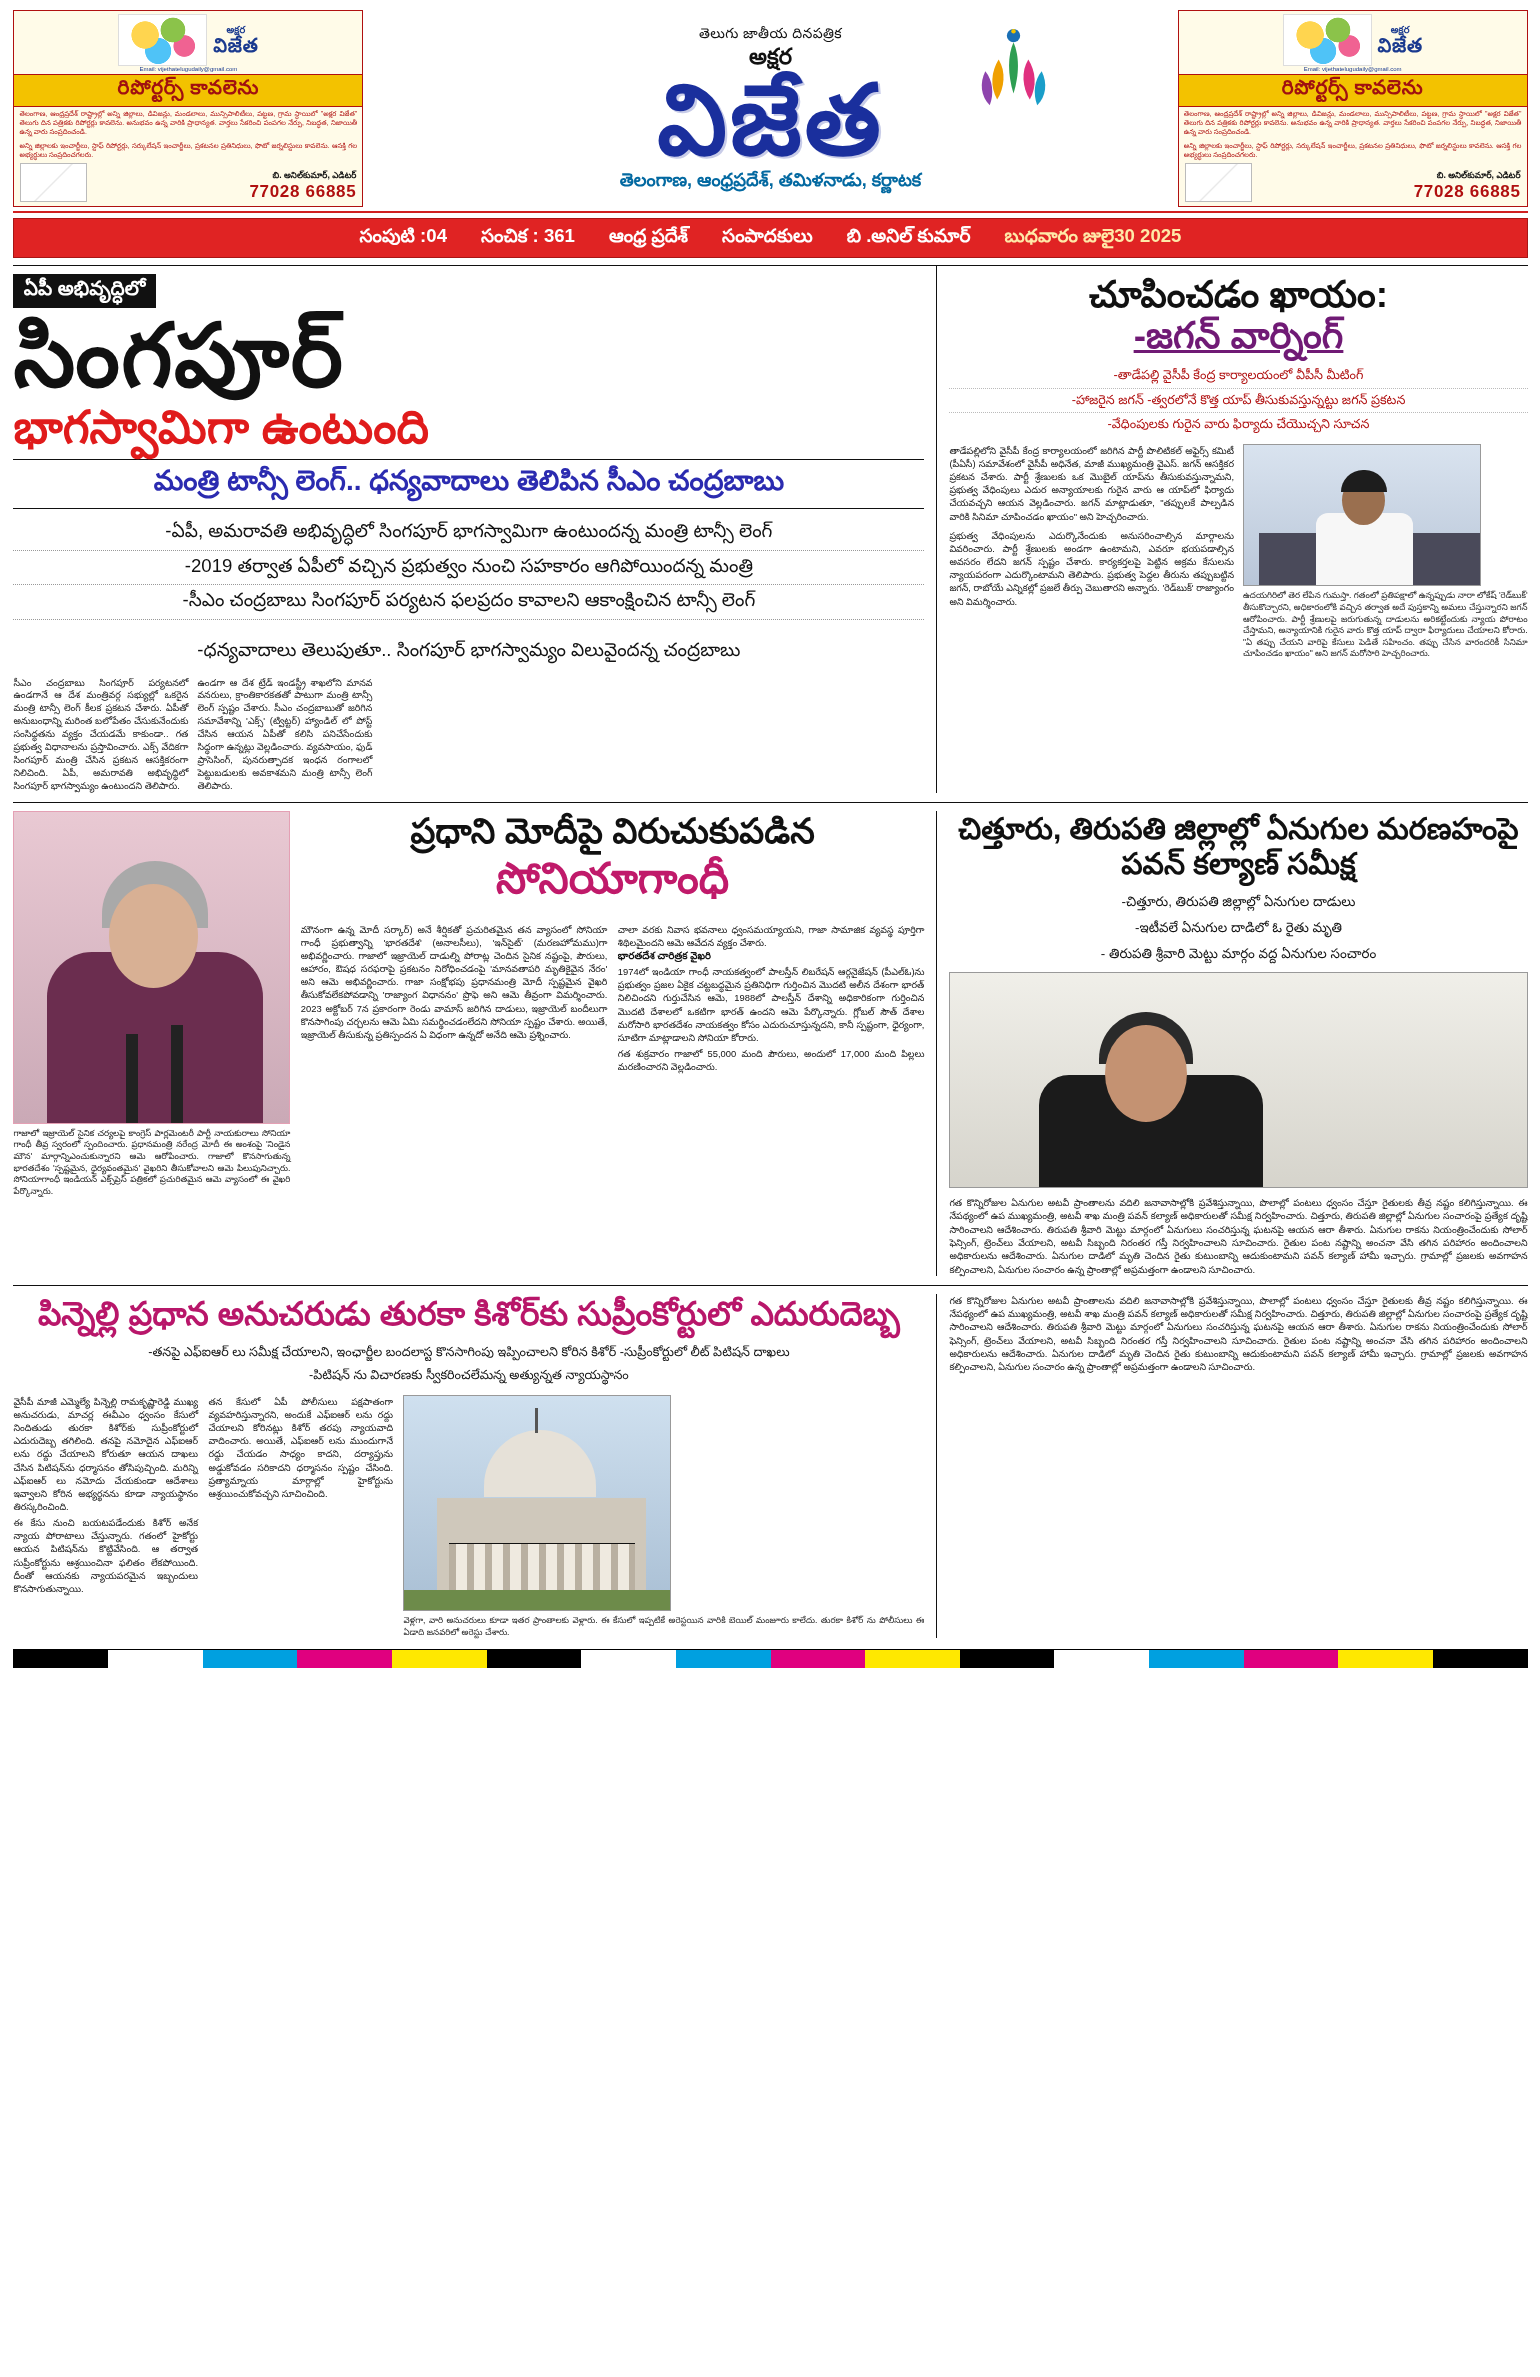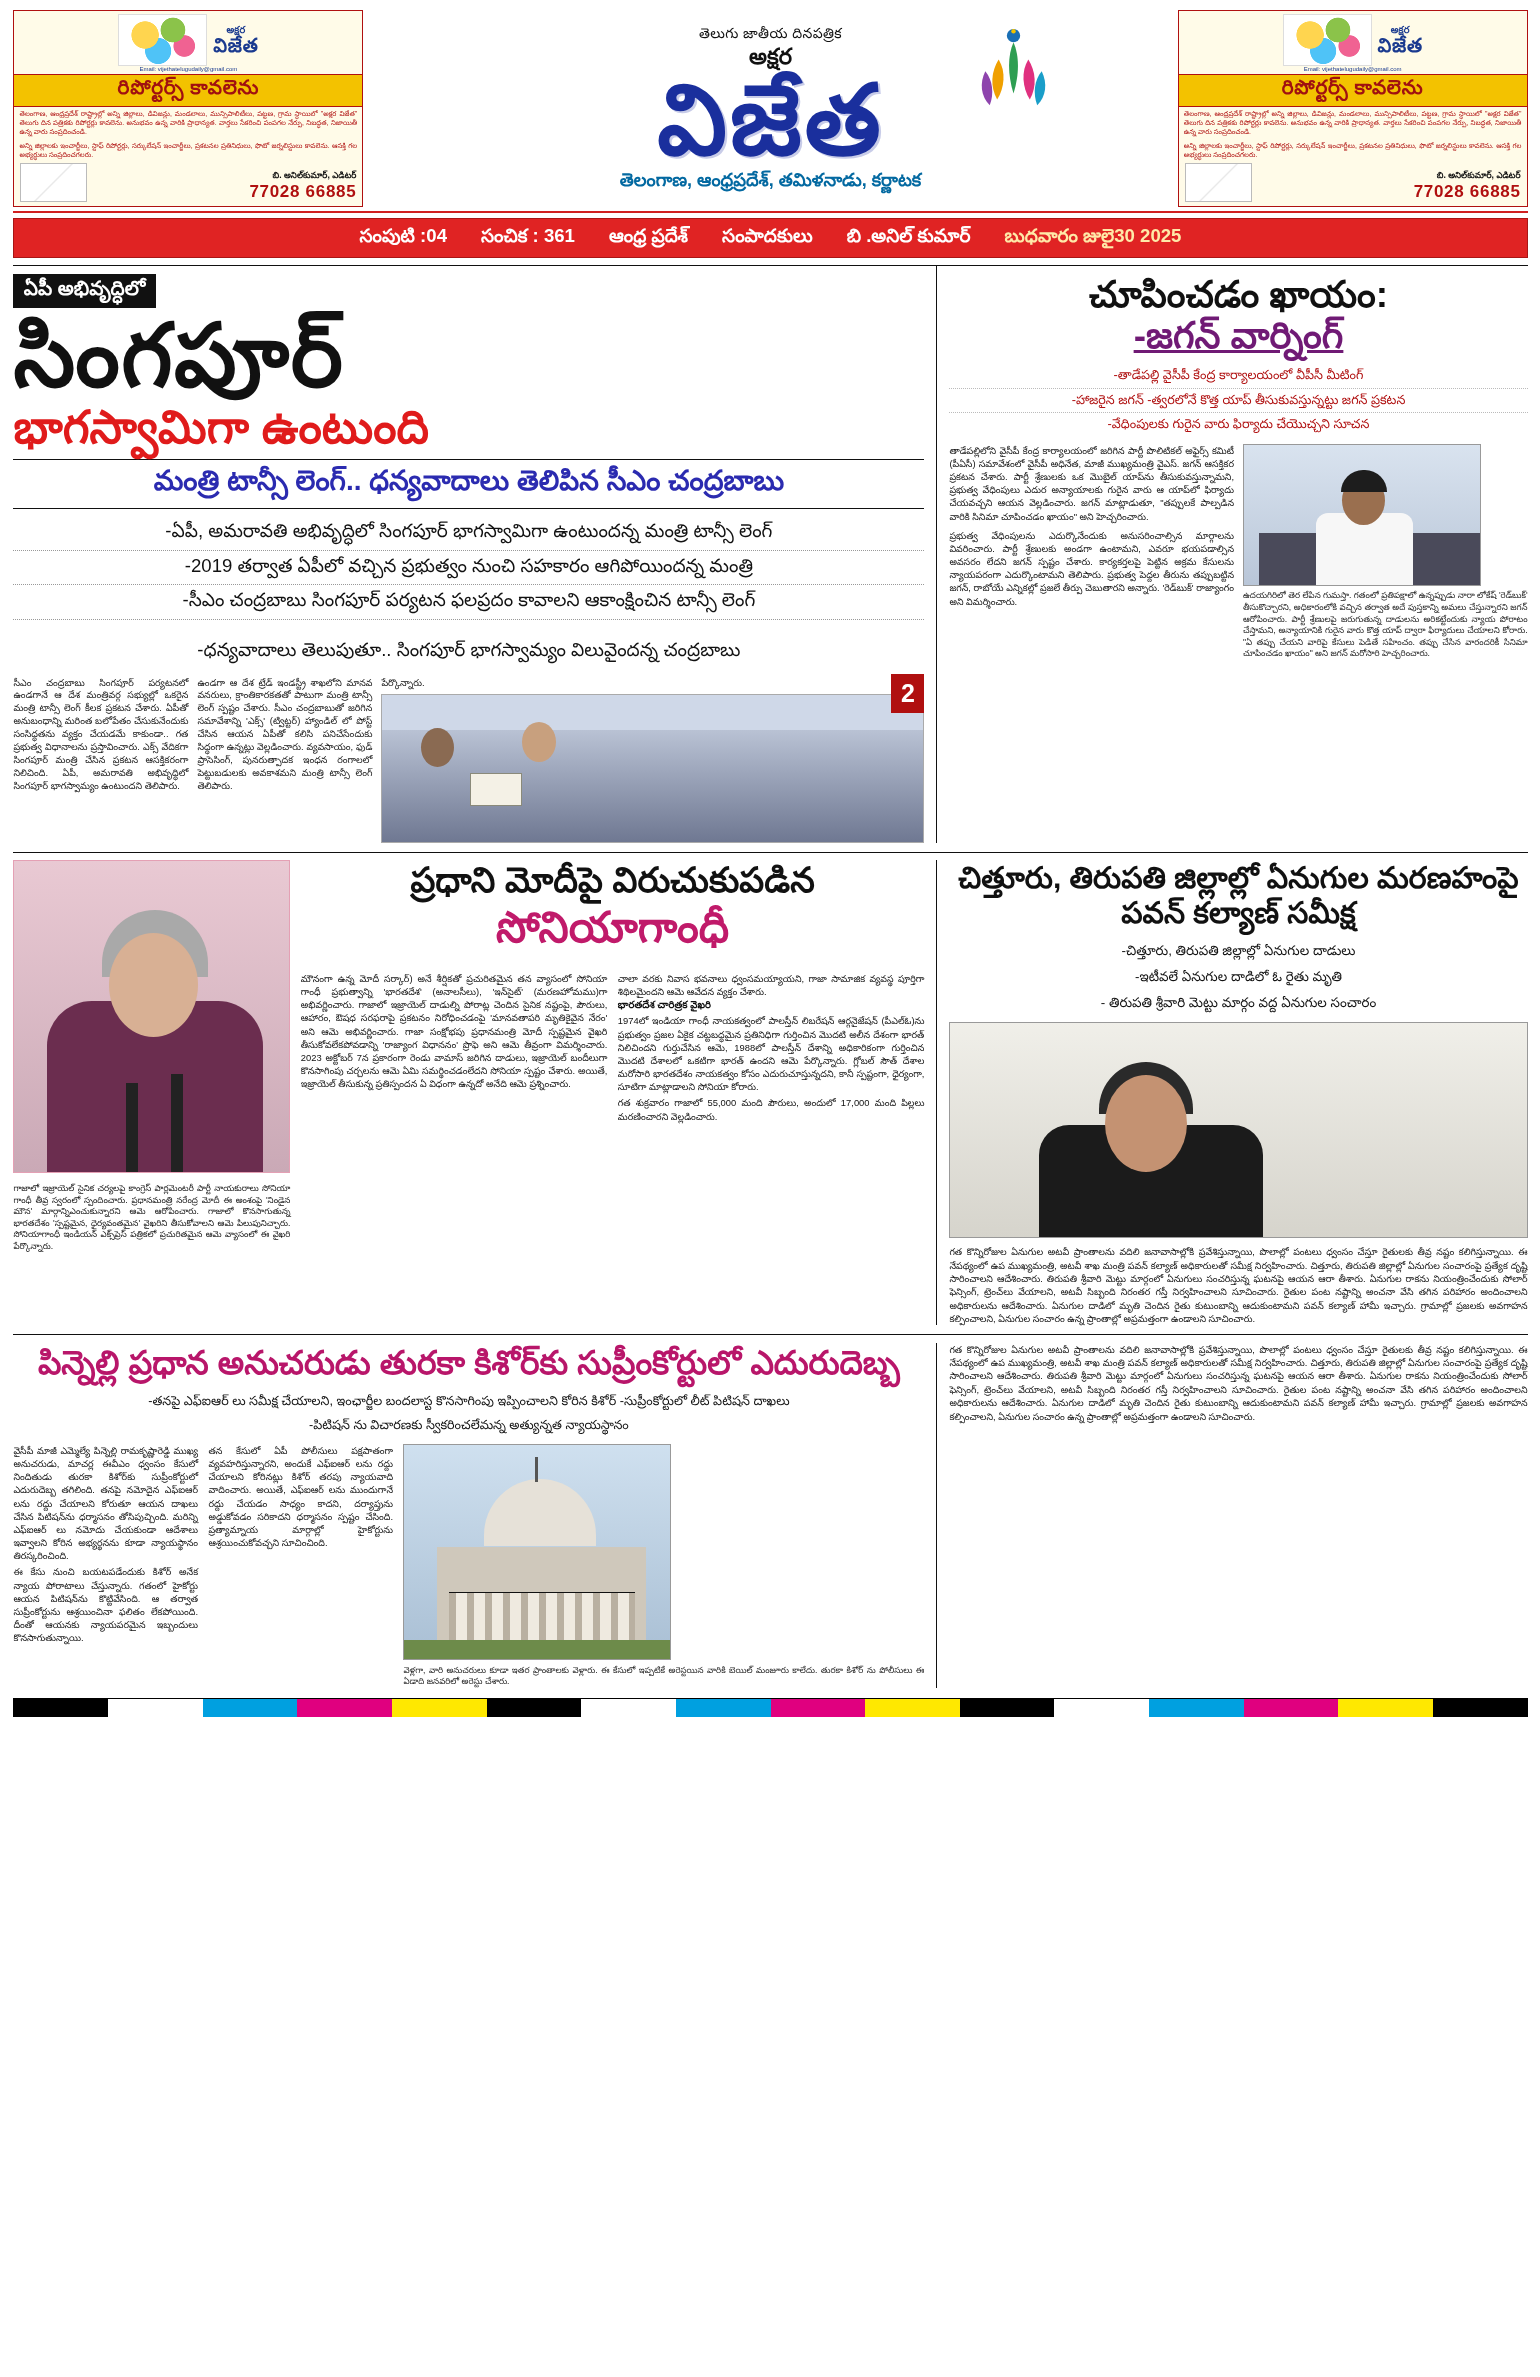--- a/index.html
+++ b/index.html
@@ -246,21 +246,21 @@
   .photo-sonia .face { position:absolute; left: 95px; top: 72px; width: 89px; height: 104px; border-radius: 50%; background:#d8b094;}
   .photo-sonia .hair { position:absolute; left: 88px; top: 49px; width: 106px; height: 67px; border-radius: 54px 54px 0 0; background:#a9a9a9;}
   .photo-sonia .mic1 { position:absolute; left: 112px; bottom: 0; width: 12px; height: 89px; background:#222; }
   .photo-sonia .mic2 { position:absolute; left: 157px; bottom: 0; width: 12px; height: 98px; background:#222; }
   .sonia-col { flex: 1 1 auto; }
   .m-hl-1 { font-size: 35px; font-weight: bold; color: #111; text-align: center; line-height: 1.14; }
   .m-hl-2 { font-size: 43px; font-weight: bold; color: #c01a6a; text-align: center; margin-top: 3px; }
   .m-body { display: flex; gap: 10.4px; margin-top: 9px; }
   .m-body .tcol { font-size: 9.4px; line-height: 1.4; text-align: justify; }
   .m-body .sub { font-weight: bold; font-size: 10px; color: #111; display:block; margin-bottom: 2.2px;}
-  .sonia-cap { font-size: 8.6px; line-height: 1.35; text-align: justify; margin-top: 10px; }
+  .sonia-cap { font-size: 8.6px; line-height: 1.35; text-align: justify; margin-top: 4px; }
 
   .mr-hl { font-size: 30px; font-weight: bold; text-align: center; line-height: 1.18; color: #111; }
   .mr-sub { text-align: center; font-size: 13.4px; color: #111; margin-top: 7.5px; line-height: 1.6; }
   .mr-sub div { padding: 2.2px 0; }
   .photo-pawan {
     width: 100%; height: 216px; border: 0.7px solid #999; margin-top: 6px;
     background: linear-gradient(#f0efe9, #d6d4cc); position: relative; overflow: hidden;
   }
   .photo-pawan .suit { position:absolute; left: 89px; bottom: 0; width: 224px; height: 112px; background:#1b1b1b; border-radius: 30px 30px 0 0;}
   .photo-pawan .face { position:absolute; left: 155px; top: 52px; width: 82px; height: 97px; border-radius: 50%; background:#c49272;}
@@ -376,30 +376,20 @@
       <div class="subhead-bar">మంత్రి టాన్సీ లెంగ్.. ధన్యవాదాలు తెలిపిన సీఎం చంద్రబాబు</div>
       <div class="bullets">
         <p>-ఏపీ, అమరావతి అభివృద్ధిలో సింగపూర్ భాగస్వామిగా ఉంటుందన్న మంత్రి టాన్సీ లెంగ్</p>
         <p>-2019 తర్వాత ఏపీలో వచ్చిన ప్రభుత్వం నుంచి సహకారం ఆగిపోయిందన్న మంత్రి</p>
         <p>-సీఎం చంద్రబాబు సింగపూర్ పర్యటన ఫలప్రదం కావాలని ఆకాంక్షించిన టాన్సీ లెంగ్</p>
         <p>-ధన్యవాదాలు తెలుపుతూ.. సింగపూర్ భాగస్వామ్యం విలువైందన్న చంద్రబాబు</p>
       </div>
       <div class="story-flow">
         <div class="tcol c1">సీఎం చంద్రబాబు సింగపూర్ పర్యటనలో ఉండగానే ఆ దేశ మంత్రివర్గ సభ్యుల్లో ఒకరైన మంత్రి టాన్సీ లెంగ్ కీలక ప్రకటన చేశారు. ఏపీతో అనుబంధాన్ని మరింత బలోపేతం చేసుకునేందుకు సంసిద్ధతను వ్యక్తం చేయడమే కాకుండా.. గత ప్రభుత్వ విధానాలను ప్రస్తావించారు. ఎక్స్ వేదికగా సింగపూర్ మంత్రి చేసిన ప్రకటన ఆసక్తికరంగా నిలిచింది. ఏపీ, అమరావతి అభివృద్ధిలో సింగపూర్ భాగస్వామ్యం ఉంటుందని తెలిపారు.</div>
         <div class="tcol c2">ఉండగా ఆ దేశ ట్రేడ్ ఇండస్ట్రీ శాఖలోని మానవ వనరులు, క్రాంతికారకతతో పాటుగా మంత్రి టాన్సీ లెంగ్ స్పష్టం చేశారు. సీఎం చంద్రబాబుతో జరిగిన సమావేశాన్ని 'ఎక్స్' (ట్విట్టర్) హ్యాండిల్ లో పోస్ట్ చేసిన ఆయన ఏపీతో కలిసి పనిచేసేందుకు సిద్ధంగా ఉన్నట్లు వెల్లడించారు. వ్యవసాయం, ఫుడ్ ప్రాసెసింగ్, పునరుత్పాదక ఇంధన రంగాలలో పెట్టుబడులకు అవకాశమని మంత్రి టాన్సీ లెంగ్ తెలిపారు.</div>
-        <div class="photo-wrap">
-          <div class="contd">పేర్కొన్నారు.</div>
-          <div class="photo-cm">
-            <div class="men"></div>
-            <div class="head1"></div>
-            <div class="head2"></div>
-            <div class="plaque"></div>
-          </div>
-          <div class="badge-num">2</div>
-        </div>
       </div>
     </div>
 
     <div class="col-right">
       <div class="r-hl">
         <div>చూపించడం ఖాయం:</div>
         <div class="nm">-జగన్ వార్నింగ్</div>
       </div>
       <div class="r-sub">
         <div>-తాడేపల్లి వైసీపీ కేంద్ర కార్యాలయంలో వీపీసీ మీటింగ్</div>

